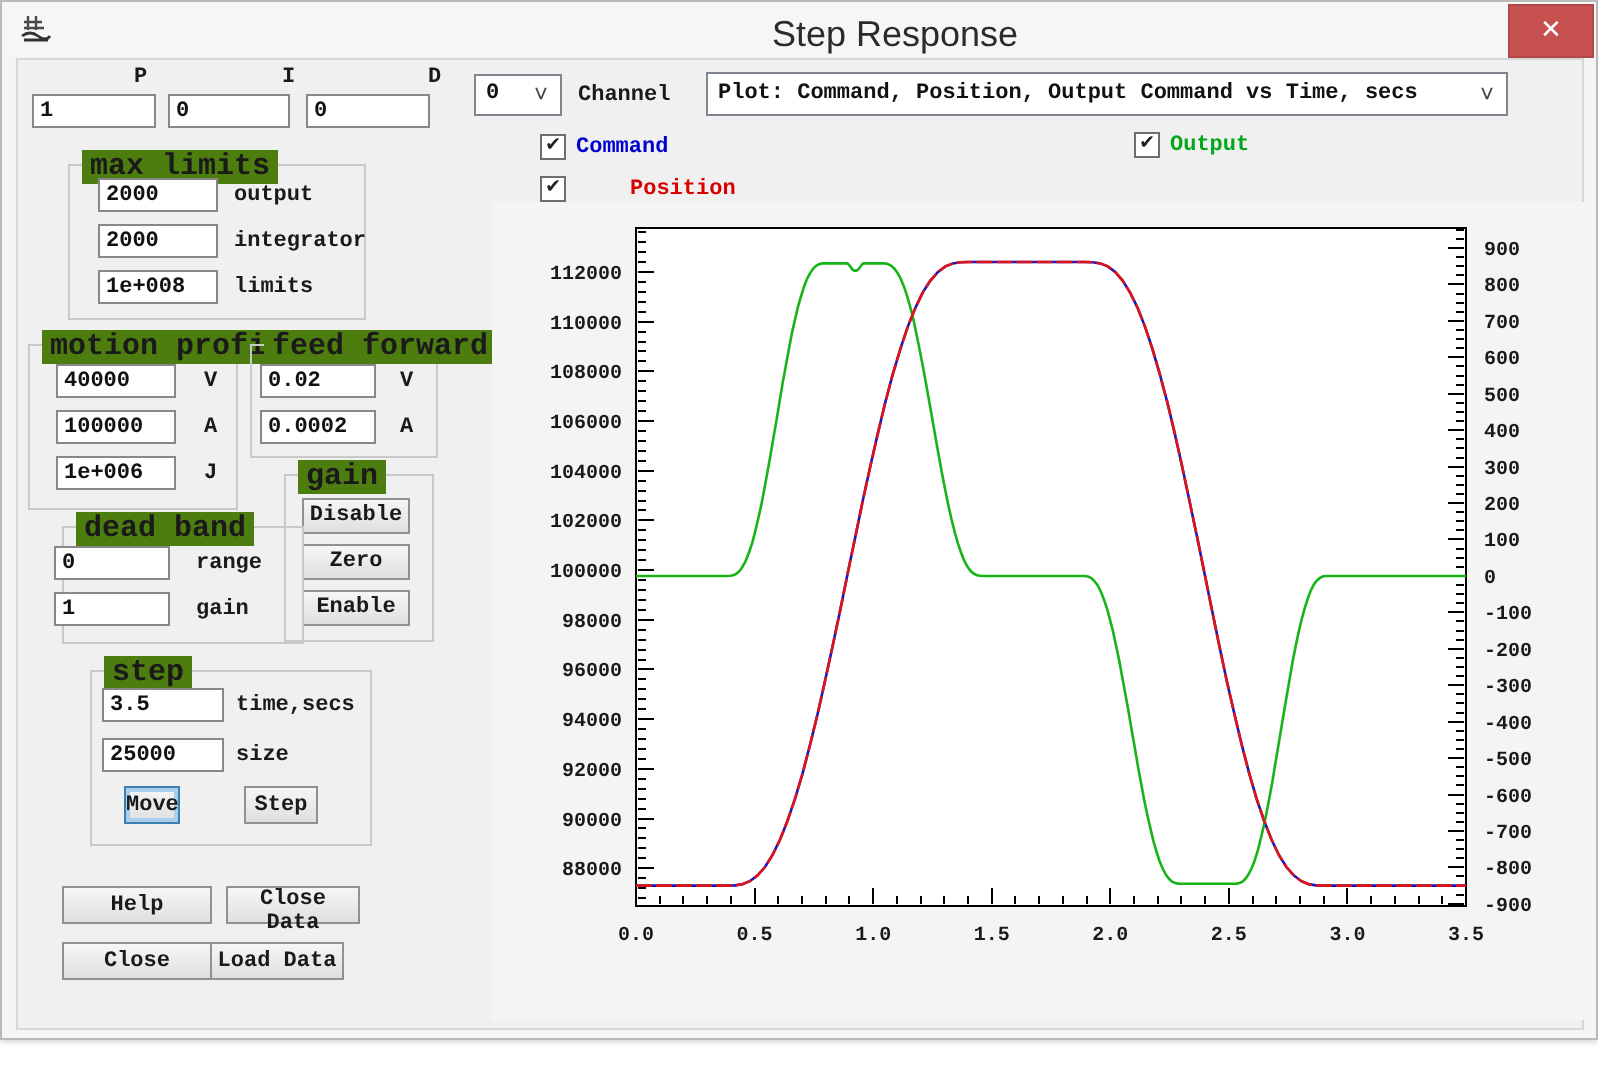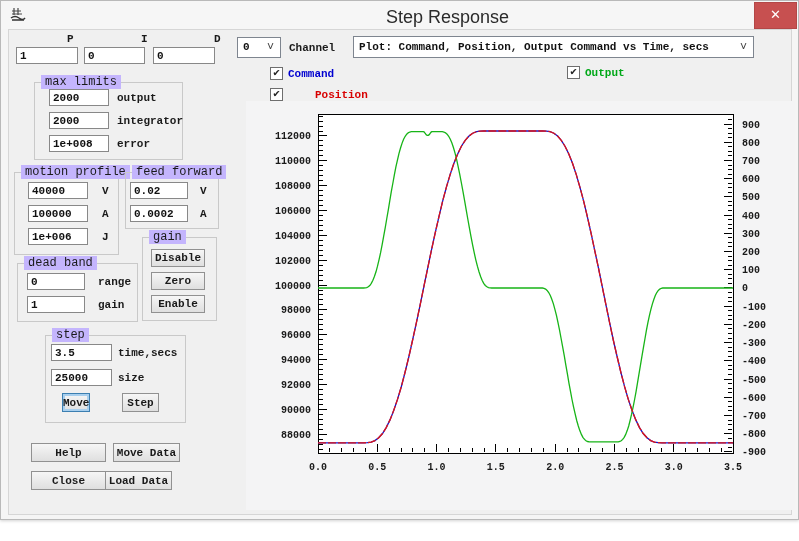--- a/index.html
+++ b/index.html
@@ -15,22 +15,22 @@
             border:1px solid #b34747;color:#fff;font-family:"Liberation Sans",sans-serif;
             font-size:13px;text-align:center;line-height:24px;cursor:default;}
   .content{position:absolute;left:7px;top:28px;width:782px;height:484px;
            background:#f0f0f0;border:1px solid #d6d6d6;}
   .mono,.slbl,.grp-lbl{font-family:"Liberation Mono","DejaVu Sans Mono",monospace;}
   .slbl{position:absolute;font-size:11px;font-weight:bold;color:#1a1a1a;white-space:pre;}
   .tin{position:absolute;box-sizing:border-box;height:17px;background:#fff;border:1px solid #888;
        font-family:"Liberation Mono","DejaVu Sans Mono",monospace;font-size:11px;font-weight:bold;
        color:#111;padding:0 3px;}
   .grp{position:absolute;border:1px solid #c9c9c9;}
-  .grp-lbl{position:absolute;top:-8px;left:6px;background:#c4b5fd;padding:0 4px;
-           font-size:12px;font-weight:normal;color:#1a1a1a;white-space:pre;}
+  .grp-lbl{position:absolute;top:-8px;left:6px;background:#4d7c0f;padding:0 4px;
+           font-size:15px;font-weight:bold;color:#1a1a1a;white-space:pre;}
   .btn{position:absolute;box-sizing:border-box;background:linear-gradient(#f6f6f6,#dfdfdf);
        border:1px solid #919191;font-family:"Liberation Mono","DejaVu Sans Mono",monospace;
        font-size:11px;font-weight:bold;color:#1a1a1a;text-align:center;padding:0;cursor:default;}
   .btn.focus{border:1px solid #3c7fb1;box-shadow:inset 0 0 0 2px #a8cfee;}
   .cb{position:absolute;box-sizing:border-box;width:13px;height:13px;background:#fff;
       border:1px solid #6e6e6e;font-size:11px;line-height:11px;text-align:center;color:#222;}
   .cblbl{position:absolute;font-size:11px;font-weight:bold;white-space:pre;}
   .combo{position:absolute;box-sizing:border-box;background:#fff;border:1px solid #7e858f;
          font-size:11px;font-weight:bold;color:#111;}
   .combo .val{position:absolute;left:5px;top:3px;white-space:pre;}
@@ -81,21 +81,21 @@
   <span class="cblbl" style="left: 584px; top: 66px; color: rgb(0, 168, 24);">Output</span>
 
   <div class="grp" style="left:33px;top:81px;width:147px;height:76px">
     <span class="grp-lbl">max limits</span>
   </div>
   <input class="tin" style="left: 48px; top: 88px; width: 60px;" value="2000">
   <span class="slbl" style="left:116px;top:91px">output</span>
   <input class="tin" style="left: 48px; top: 111px; width: 60px;" value="2000">
   <span class="slbl" style="left:116px;top:114px">integrator</span>
   <input class="tin" style="left: 48px; top: 134px; width: 60px;" value="1e+008">
-  <span class="slbl" style="left:116px;top:137px">error</span>
+  <span class="slbl" style="left:116px;top:137px">limits</span>
 
   <div class="grp" style="left:13px;top:171px;width:103px;height:81px">
     <span class="grp-lbl">motion profile</span>
   </div>
   <input class="tin" style="left: 27px; top: 181px; width: 60px;" value="40000">
   <span class="slbl" style="left:101px;top:184px">V</span>
   <input class="tin" style="left: 27px; top: 204px; width: 60px;" value="100000">
   <span class="slbl" style="left:101px;top:207px">A</span>
   <input class="tin" style="left: 27px; top: 227px; width: 60px;" value="1e+006">
   <span class="slbl" style="left:101px;top:230px">J</span>
@@ -108,40 +108,40 @@
   <input class="tin" style="left: 129px; top: 204px; width: 58px;" value="0.0002">
   <span class="slbl" style="left:199px;top:207px">A</span>
 
   <div class="grp" style="left:141px;top:236px;width:73px;height:82px">
     <span class="grp-lbl">gain</span>
   </div>
   <button class="btn" style="left:150px;top:248px;width:54px;height:18px">Disable</button>
   <button class="btn" style="left:150px;top:271px;width:54px;height:18px">Zero</button>
   <button class="btn" style="left:150px;top:294px;width:54px;height:18px">Enable</button>
 
-  <div class="grp" style="left:16px;top:262px;width:119px;height:57px">
+  <div class="grp" style="left:30px;top:262px;width:119px;height:57px">
     <span class="grp-lbl">dead band</span>
   </div>
   <input class="tin" style="left: 26px; top: 272px; width: 58px;" value="0">
   <span class="slbl" style="left:97px;top:275px">range</span>
   <input class="tin" style="left: 26px; top: 295px; width: 58px;" value="1">
   <span class="slbl" style="left:97px;top:298px">gain</span>
 
   <div class="grp" style="left:44px;top:334px;width:139px;height:86px">
     <span class="grp-lbl">step</span>
   </div>
   <input class="tin" style="left: 50px; top: 343px; width: 61px;" value="3.5">
   <span class="slbl" style="left:117px;top:346px">time,secs</span>
   <input class="tin" style="left: 50px; top: 368px; width: 61px;" value="25000">
   <span class="slbl" style="left:117px;top:371px">size</span>
   <button class="btn focus" style="left:61px;top:392px;width:28px;height:19px">Move</button>
   <button class="btn" style="left:121px;top:392px;width:37px;height:19px">Step</button>
 
   <button class="btn" style="left:30px;top:442px;width:75px;height:19px">Help</button>
-  <button class="btn" style="left:112px;top:442px;width:67px;height:19px">Move Data</button>
+  <button class="btn" style="left:112px;top:442px;width:67px;height:19px">Close Data</button>
   <button class="btn" style="left:30px;top:470px;width:75px;height:19px">Close</button>
   <button class="btn" style="left:104px;top:470px;width:67px;height:19px">Load Data</button>
 
   <div class="chartbg"></div>
   <svg id="chart-svg" style="position:absolute;left:250px;top:103px" width="545" height="395">
     <g id="plot-g" transform="translate(67,10)">
           <rect x="0" y="0" width="415" height="339" fill="#ffffff"></rect>
           <g stroke="#000" stroke-width="1" shape-rendering="crispEdges">
             <line x1="1" y1="335.0249175522169" x2="5" y2="335.0249175522169"></line>
             <line x1="1" y1="330.0560644924881" x2="5" y2="330.0560644924881"></line>

